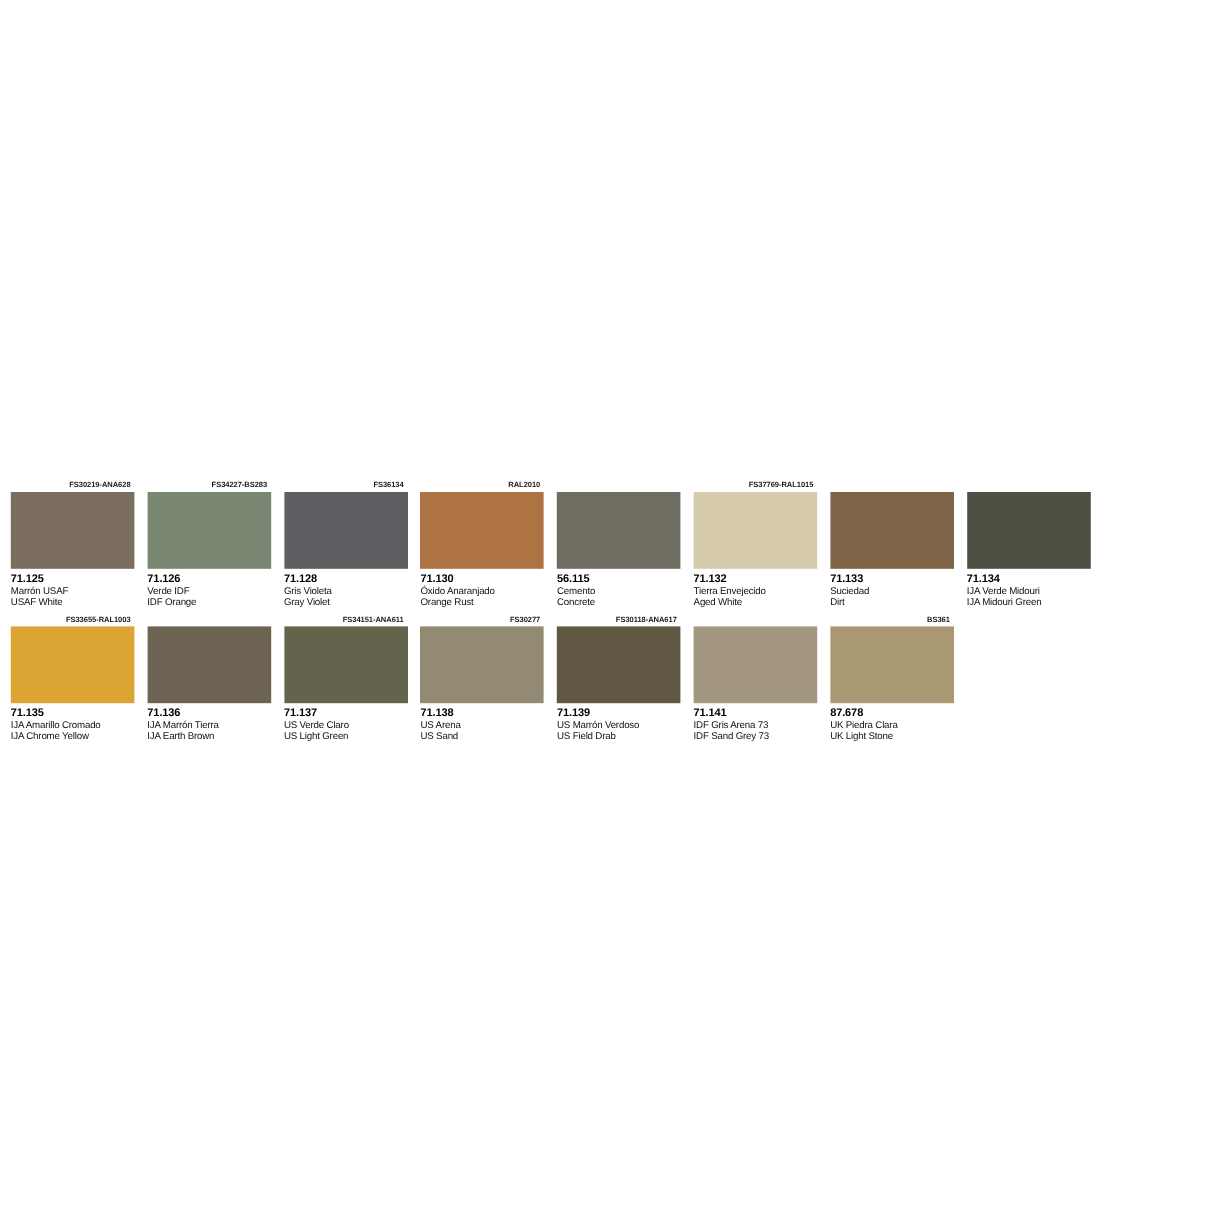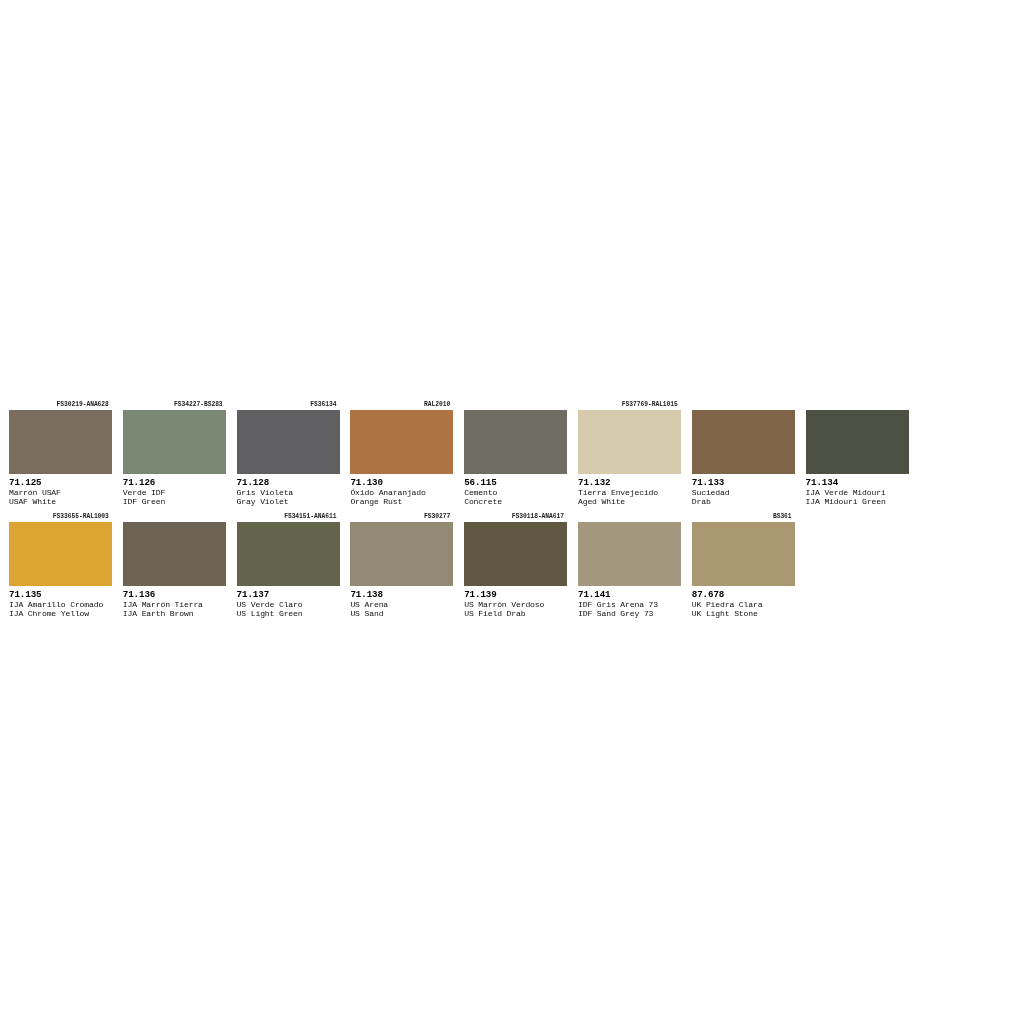--- a/index.html
+++ b/index.html
@@ -27,21 +27,20 @@
     width: 1024px;
     box-sizing: border-box;
   }
 
   .swatch-cell {
     width: 113.8px;
     box-sizing: border-box;
     padding-left: 9px;
     padding-right: 3px;
     position: relative;
-    font-family: Liberation Mono, monospace;
   }
 
   .ref-line {
     height: 11px;
     font-size: 6.3px;
     line-height: 11px;
     text-align: right;
     color: #1a1a1a;
     letter-spacing: -0.05px;
     padding-right: 2px;
@@ -92,21 +91,21 @@
           <div class="name-es">Marrón USAF</div>
           <div class="name-en">USAF White</div>
         </div>
       </div>
       <div class="swatch-cell">
         <div class="ref-line">FS34227-BS283</div>
         <div class="chip" style="background: rgb(122, 136, 115);"></div>
         <div class="labels">
           <div class="code">71.126</div>
           <div class="name-es">Verde IDF</div>
-          <div class="name-en">IDF Green</div>
+          <div class="name-en">IDF Orange</div>
         </div>
       </div>
       <div class="swatch-cell">
         <div class="ref-line">FS36134</div>
         <div class="chip" style="background: rgb(95, 95, 99);"></div>
         <div class="labels">
           <div class="code">71.128</div>
           <div class="name-es">Gris Violeta</div>
           <div class="name-en">Gray Violet</div>
         </div>
@@ -137,21 +136,21 @@
           <div class="name-es">Tierra Envejecido</div>
           <div class="name-en">Aged White</div>
         </div>
       </div>
       <div class="swatch-cell">
         <div class="ref-line"></div>
         <div class="chip" style="background: rgb(127, 100, 72);"></div>
         <div class="labels">
           <div class="code">71.133</div>
           <div class="name-es">Suciedad</div>
-          <div class="name-en">Drab</div>
+          <div class="name-en">Dirt</div>
         </div>
       </div>
       <div class="swatch-cell">
         <div class="ref-line"></div>
         <div class="chip" style="background: rgb(76, 81, 68);"></div>
         <div class="labels">
           <div class="code">71.134</div>
           <div class="name-es">IJA Verde Midouri</div>
           <div class="name-en">IJA Midouri Green</div>
         </div>

